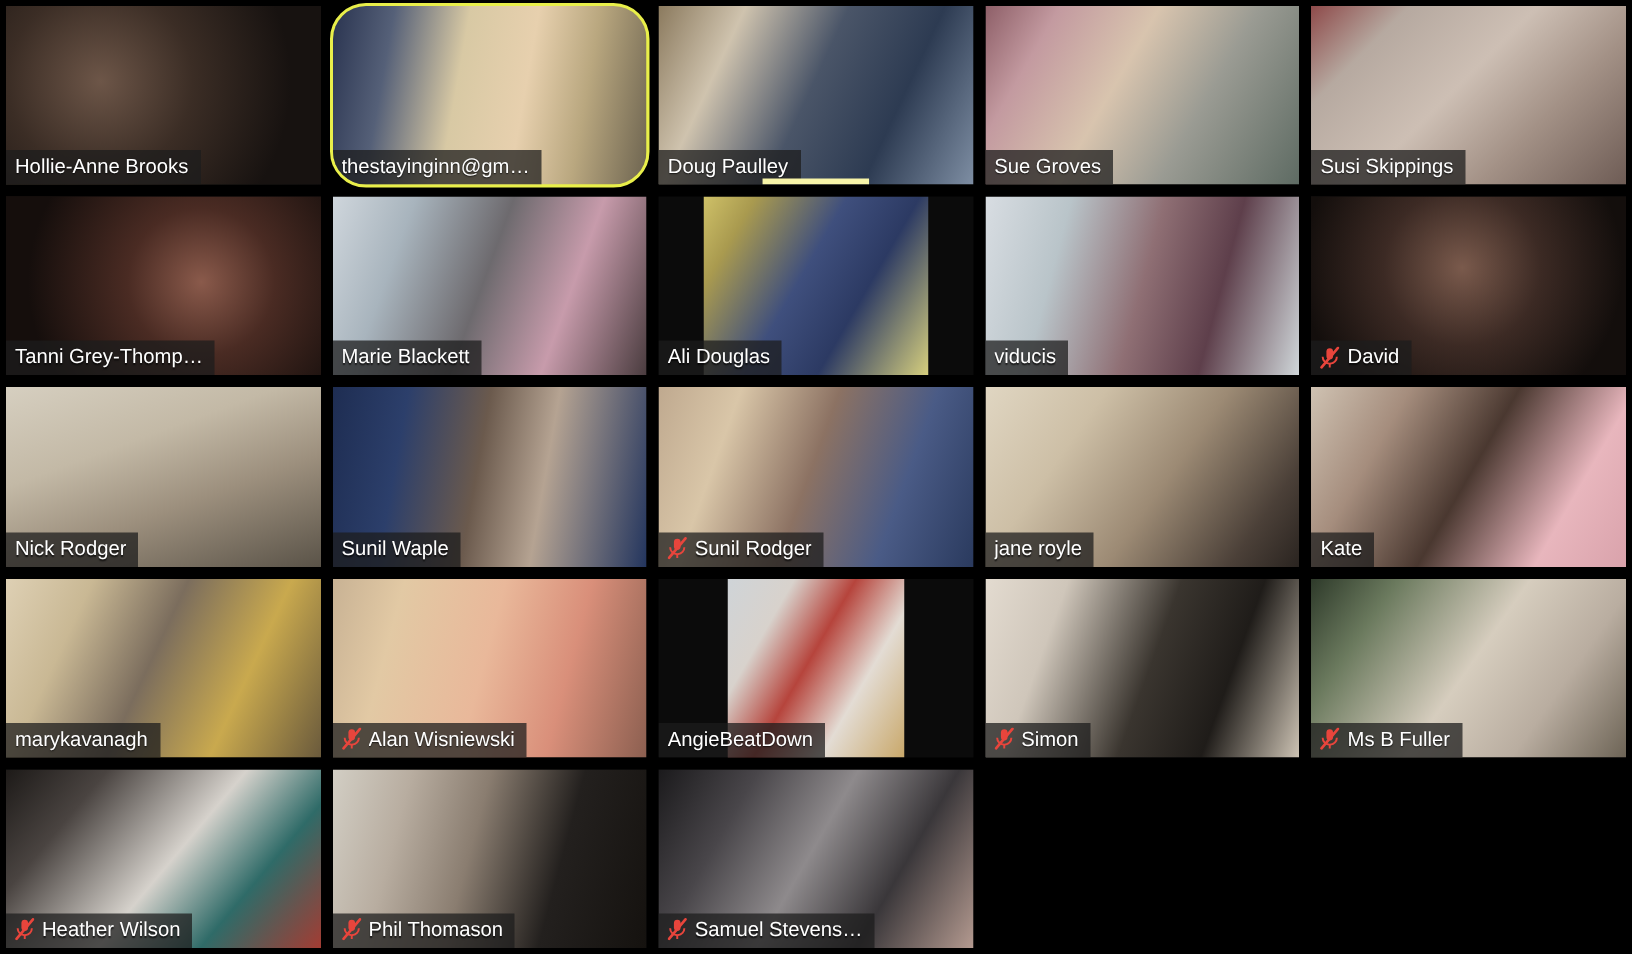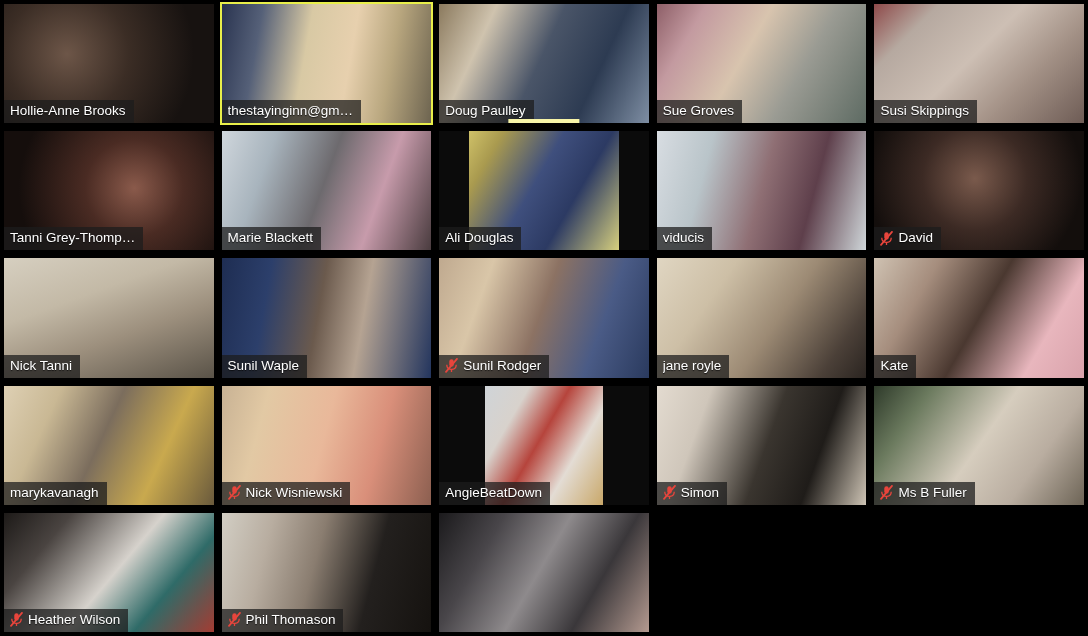--- a/index.html
+++ b/index.html
@@ -32,20 +32,21 @@
   .tile{
     position:absolute;
     left:4px; right:4px; top:4px; bottom:4px;
     overflow:hidden;
     background:#0b0b0b;
   }
   .tile.active{
     outline:3px solid #e9ef4a;
     outline-offset:-1px;
     box-shadow:inset 0 0 0 2px #7ddf22;
+    border-radius:22px;
   }
   
   .video{
     position:absolute;
     top:0; bottom:0;
     left:0; right:0;
     overflow:hidden;
   }
   .video.pillar{ left:22%; right:22%; }
   .video.pillar-wide{ left:14%; right:14%; }
@@ -205,21 +206,21 @@
             <span class="nm">David</span>
           </div>
         </div>
       </div>
       <div class="cell">
         <div class="tile">
           <div class="video">
             <div class="scene" style="background: linear-gradient(160deg, rgb(214, 207, 192) 0%, rgb(195, 185, 166) 34%, rgb(156, 143, 125) 62%, rgb(90, 83, 72) 100%);"></div>
           </div>
           <div class="label">
-            <span class="nm">Nick Tanni</span>
+            <span class="nm">Nick Rodger</span>
           </div>
         </div>
       </div>
       <div class="cell">
         <div class="tile">
           <div class="video">
             <div class="scene" style="background: linear-gradient(100deg, rgb(30, 45, 82) 0%, rgb(44, 63, 107) 22%, rgb(107, 90, 77) 46%, rgb(181, 163, 146) 66%, rgb(35, 53, 94) 100%);"></div>
           </div>
           <div class="label">
             <span class="nm">Sunil Waple</span>
@@ -279,21 +280,21 @@
             <div class="scene" style="background: linear-gradient(105deg, rgb(200, 178, 148) 0%, rgb(226, 201, 164) 20%, rgb(233, 184, 154) 48%, rgb(217, 143, 122) 72%, rgb(140, 95, 80) 100%);"></div>
           </div>
           <div class="label">
             <svg class="mic" viewBox="0 0 14 16">
               <g fill="#e8453c">
                 <rect x="4.6" y="1.2" width="4.8" height="8" rx="2.4"></rect>
                 <path d="M2.6 7.2 a4.4 4.4 0 0 0 8.8 0 h1.4 a5.8 5.8 0 0 1 -5.1 5.7 V15 H6.3 v-2.1 a5.8 5.8 0 0 1 -5.1 -5.7 z" fill="#e8453c"></path>
               </g>
               <line x1="1.1" y1="14.9" x2="12.9" y2="0.9" stroke="#e8453c" stroke-width="1.9" stroke-linecap="round"></line>
             </svg>
-            <span class="nm">Nick Wisniewski</span>
+            <span class="nm">Alan Wisniewski</span>
           </div>
         </div>
       </div>
       <div class="cell">
         <div class="tile">
           <div class="video pillar">
             <div class="scene" style="background: linear-gradient(120deg, rgb(207, 212, 216) 0%, rgb(216, 210, 204) 24%, rgb(182, 68, 60) 46%, rgb(227, 220, 212) 70%, rgb(201, 168, 106) 100%);"></div>
           </div>
           <div class="label">
             <span class="nm">AngieBeatDown</span>
@@ -365,17 +366,27 @@
               <line x1="1.1" y1="14.9" x2="12.9" y2="0.9" stroke="#e8453c" stroke-width="1.9" stroke-linecap="round"></line>
             </svg>
             <span class="nm">Phil Thomason</span>
           </div>
         </div>
       </div>
       <div class="cell">
         <div class="tile">
           <div class="video">
             <div class="scene" style="background: linear-gradient(120deg, rgb(27, 26, 28) 0%, rgb(73, 70, 74) 24%, rgb(142, 138, 140) 48%, rgb(58, 55, 58) 72%, rgb(180, 154, 144) 100%);"></div>
+          </div>
+          <div class="label">
+            <svg class="mic" viewBox="0 0 14 16">
+              <g fill="#e8453c">
+                <rect x="4.6" y="1.2" width="4.8" height="8" rx="2.4"></rect>
+                <path d="M2.6 7.2 a4.4 4.4 0 0 0 8.8 0 h1.4 a5.8 5.8 0 0 1 -5.1 5.7 V15 H6.3 v-2.1 a5.8 5.8 0 0 1 -5.1 -5.7 z" fill="#e8453c"></path>
+              </g>
+              <line x1="1.1" y1="14.9" x2="12.9" y2="0.9" stroke="#e8453c" stroke-width="1.9" stroke-linecap="round"></line>
+            </svg>
+            <span class="nm">Samuel Stevens…</span>
           </div>
         </div>
       </div>
     </div>
 </div>
 
 </body></html>

